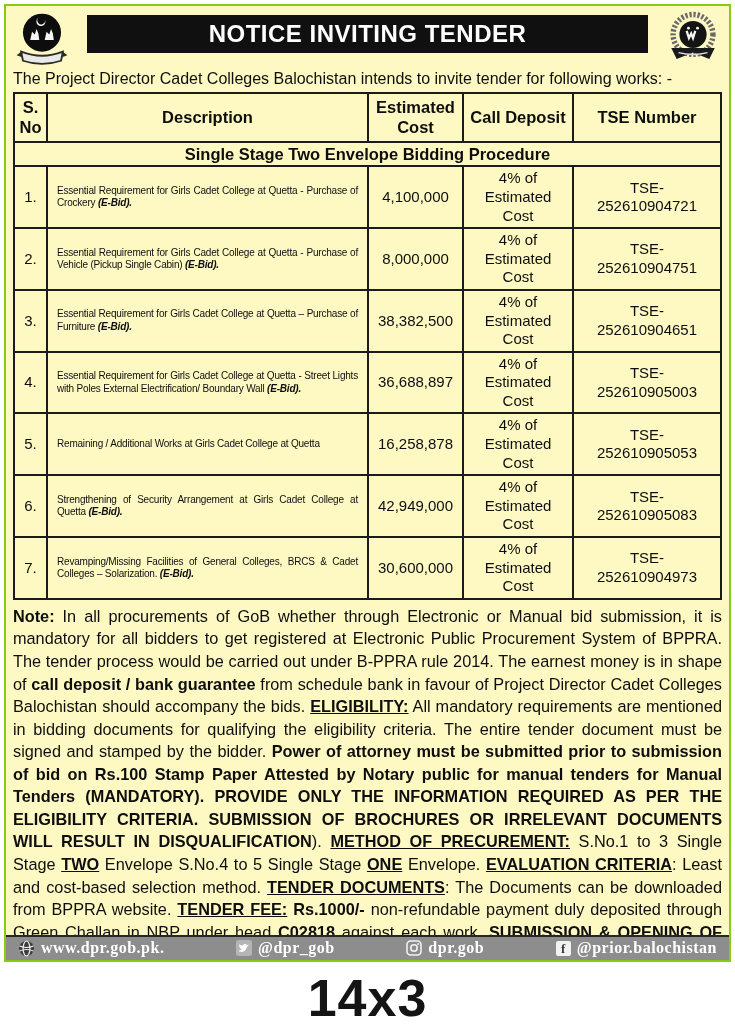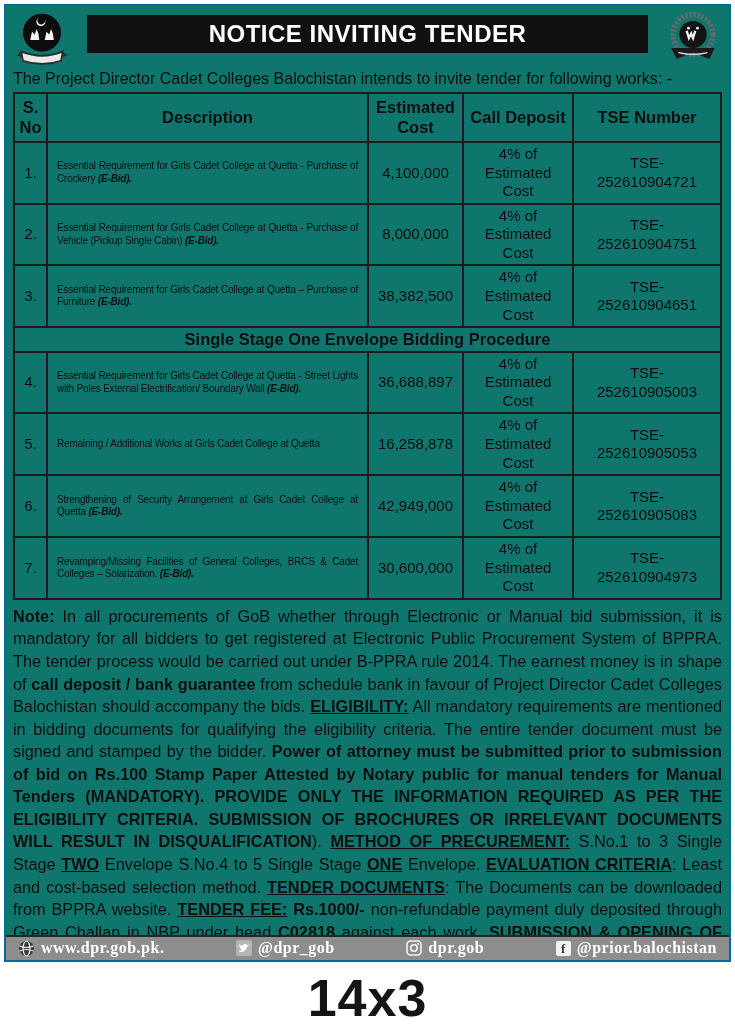--- a/index.html
+++ b/index.html
@@ -2,21 +2,21 @@
 <html><head>
 <meta charset="utf-8">
 <style>
   html,body{margin:0;padding:0;}
   body{
     width:735px;height:1024px;position:relative;background:#ffffff;
     font-family:"Liberation Sans", sans-serif;color:#0e0e0e;
   }
   .sheet{
     position:absolute;left:4px;top:4px;width:727px;height:958px;box-sizing:border-box;
-    border:2px solid #0369a1;background:#0f766e;padding:4px 7px 30px;overflow:hidden;
+    border:2px solid #84cc16;background:#fef9c3;padding:4px 7px 30px;overflow:hidden;
   }
   
   .header{display:flex;align-items:flex-start;height:58px;}
   .logo{width:58px;height:58px;flex:none;}
   .title-bar{
     flex:1;background:#101010;color:#ffffff;margin:5px 16px 0;height:38px;
     display:flex;align-items:center;justify-content:center;
     font-size:24px;font-weight:bold;letter-spacing:.5px;
   }
   .intro{margin:2px 0 4px;font-size:16px;}
@@ -102,20 +102,23 @@
         <th>S.
 No</th>
         <th>Description</th>
         <th>Estimated
 Cost</th>
         <th>Call Deposit</th>
         <th>TSE Number</th>
       </tr>
     </thead>
     <tbody>
+        <tr class="section-row">
+          <td colspan="5">Single Stage Two Envelope Bidding Procedure</td>
+        </tr>
         <tr>
           <td>1.</td>
           <td class="desc"><span>Essential Requirement for Girls Cadet College at Quetta - Purchase of Crockery </span><span class="bi">(E-Bid).</span></td>
           <td>4,100,000</td>
           <td class="deposit">4% of
 Estimated Cost</td>
           <td>TSE-252610904721</td>
         </tr>
         <tr>
           <td>2.</td>
@@ -125,23 +128,20 @@
 Estimated Cost</td>
           <td>TSE-252610904751</td>
         </tr>
         <tr>
           <td>3.</td>
           <td class="desc"><span>Essential Requirement for Girls Cadet College at Quetta – Purchase of Furniture </span><span class="bi">(E-Bid).</span></td>
           <td>38,382,500</td>
           <td class="deposit">4% of
 Estimated Cost</td>
           <td>TSE-252610904651</td>
-        </tr>
-        <tr class="section-row">
-          <td colspan="5">Single Stage One Envelope Bidding Procedure</td>
         </tr>
         <tr>
           <td>4.</td>
           <td class="desc"><span>Essential Requirement for Girls Cadet College at Quetta - Street Lights with Poles External Electrification/ Boundary Wall </span><span class="bi">(E-Bid).</span></td>
           <td>36,688,897</td>
           <td class="deposit">4% of
 Estimated Cost</td>
           <td>TSE-252610905003</td>
         </tr>
         <tr>

